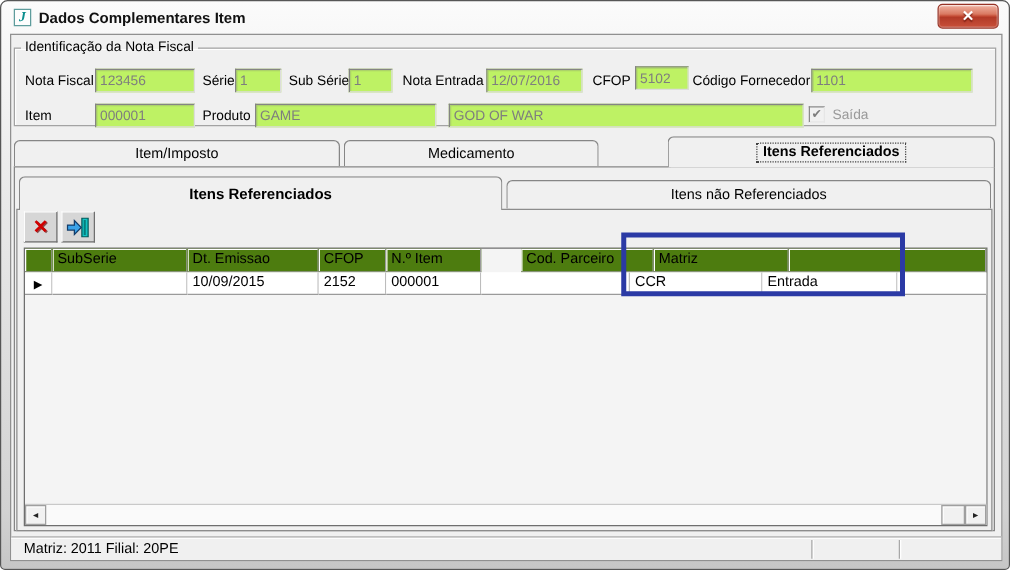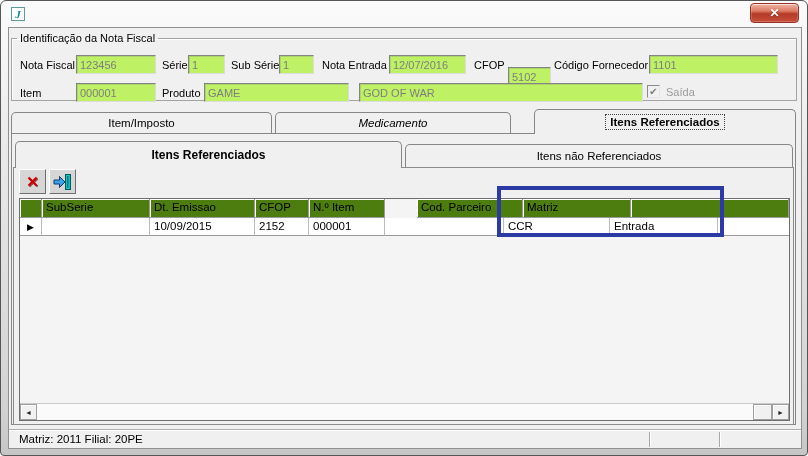--- a/index.html
+++ b/index.html
@@ -89,20 +89,21 @@
 </style>
 </head>
 <body>
 
 <div class="window">
 
   <div class="titlebar">
     <div class="app-icon">
         <span>J</span>
       </div>
+    <span class="title-text">Dados Complementares Item</span>
     <div class="close-btn">
         <span>✕</span>
       </div>
   </div>
 
   <div class="client">
 
     <fieldset class="idbox">
       <legend>Identificação da Nota Fiscal</legend>
 
@@ -112,42 +113,42 @@
       <span class="lbl" style="left:150px; top:15px;">Série</span>
       <input class="inp" style="left: 176px; top: 11px; width: 37px;" readonly="" value="1">
 
       <span class="lbl" style="left:219px; top:15px;">Sub Série</span>
       <input class="inp" style="left: 267px; top: 11px; width: 35px;" readonly="" value="1">
 
       <span class="lbl" style="left:310px; top:15px;">Nota Entrada</span>
       <input class="inp" style="left: 377px; top: 11px; width: 77px;" readonly="" value="12/07/2016">
 
       <span class="lbl" style="left:462px; top:15px;">CFOP</span>
-      <input class="inp" style="left: 496px; top: 23px; width: 43px;" readonly="" value="5102">
+      <input class="inp" style="left: 496px; top: 9px; width: 43px;" readonly="" value="5102">
 
       <span class="lbl" style="left:542px; top:15px;">Código Fornecedor</span>
       <input class="inp" style="left: 637px; top: 11px; width: 129px;" readonly="" value="1101">
 
       <span class="lbl" style="left:8px; top:43px;">Item</span>
       <input class="inp" style="left: 64px; top: 39px; width: 80px;" readonly="" value="000001">
 
       <span class="lbl" style="left:150px; top:43px;">Produto</span>
       <input class="inp" style="left: 192px; top: 39px; width: 145px;" readonly="" value="GAME">
       <input class="inp" style="left: 347px; top: 39px; width: 284px;" readonly="" value="GOD OF WAR">
 
       <div class="chk" style="left:635px; top:41px;">
           <span>✔</span>
         </div>
       <span class="lbl dim" style="left:654px; top:42px;">Saída</span>
     </fieldset>
 
     <div class="tab" style="left:2px; top:84px; width:261px; height:21px;">
       <span>Item/Imposto</span>
     </div>
-    <div class="tab" style="left:266px; top:84px; width:236px; height:21px;font-style:italic;">
+    <div class="tab" style="left:266px; top:84px; width:204px; height:21px;">
       <span>Medicamento</span>
     </div>
     <div class="tab sel" style="left:525px; top:81px; width:262px; height:25px;">
       <span class="focus-dotted">Itens Referenciados</span>
     </div>
 
     <div class="tabpage"></div>
 
     <div class="tab sel" style="left:6px; top:113px; width:387px; height:27px; font-size:12px;">
       <span>Itens Referenciados</span>

